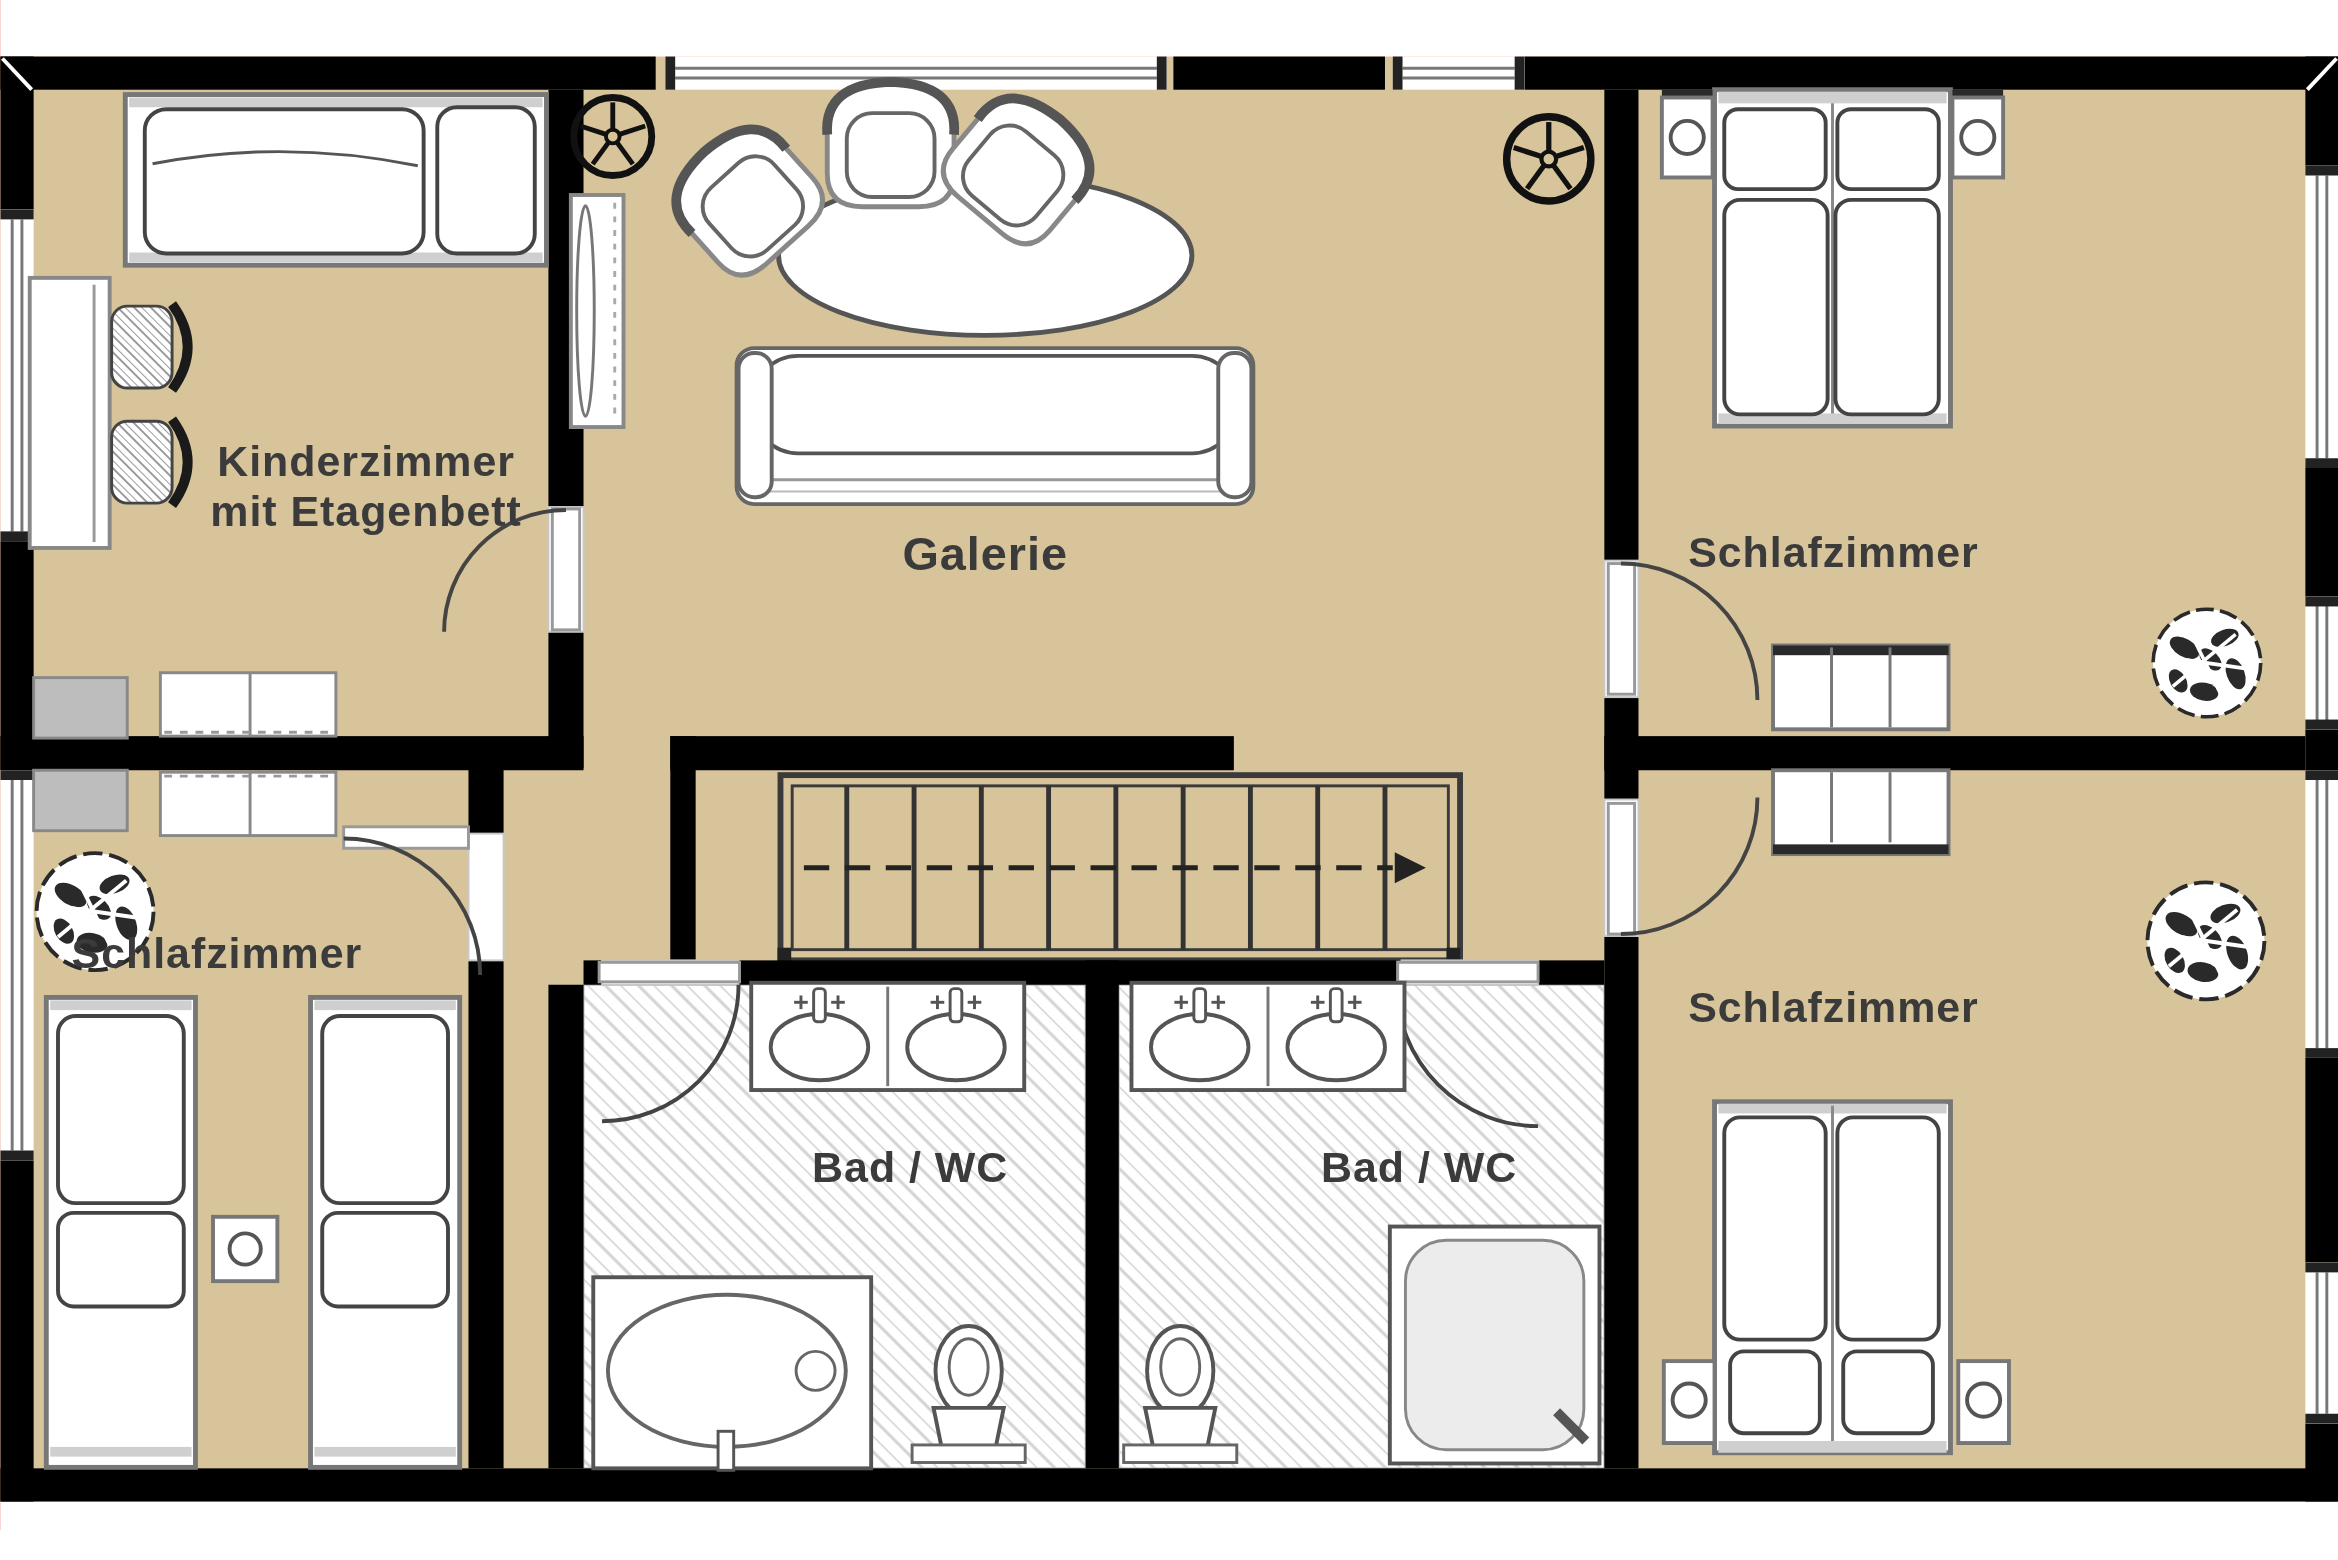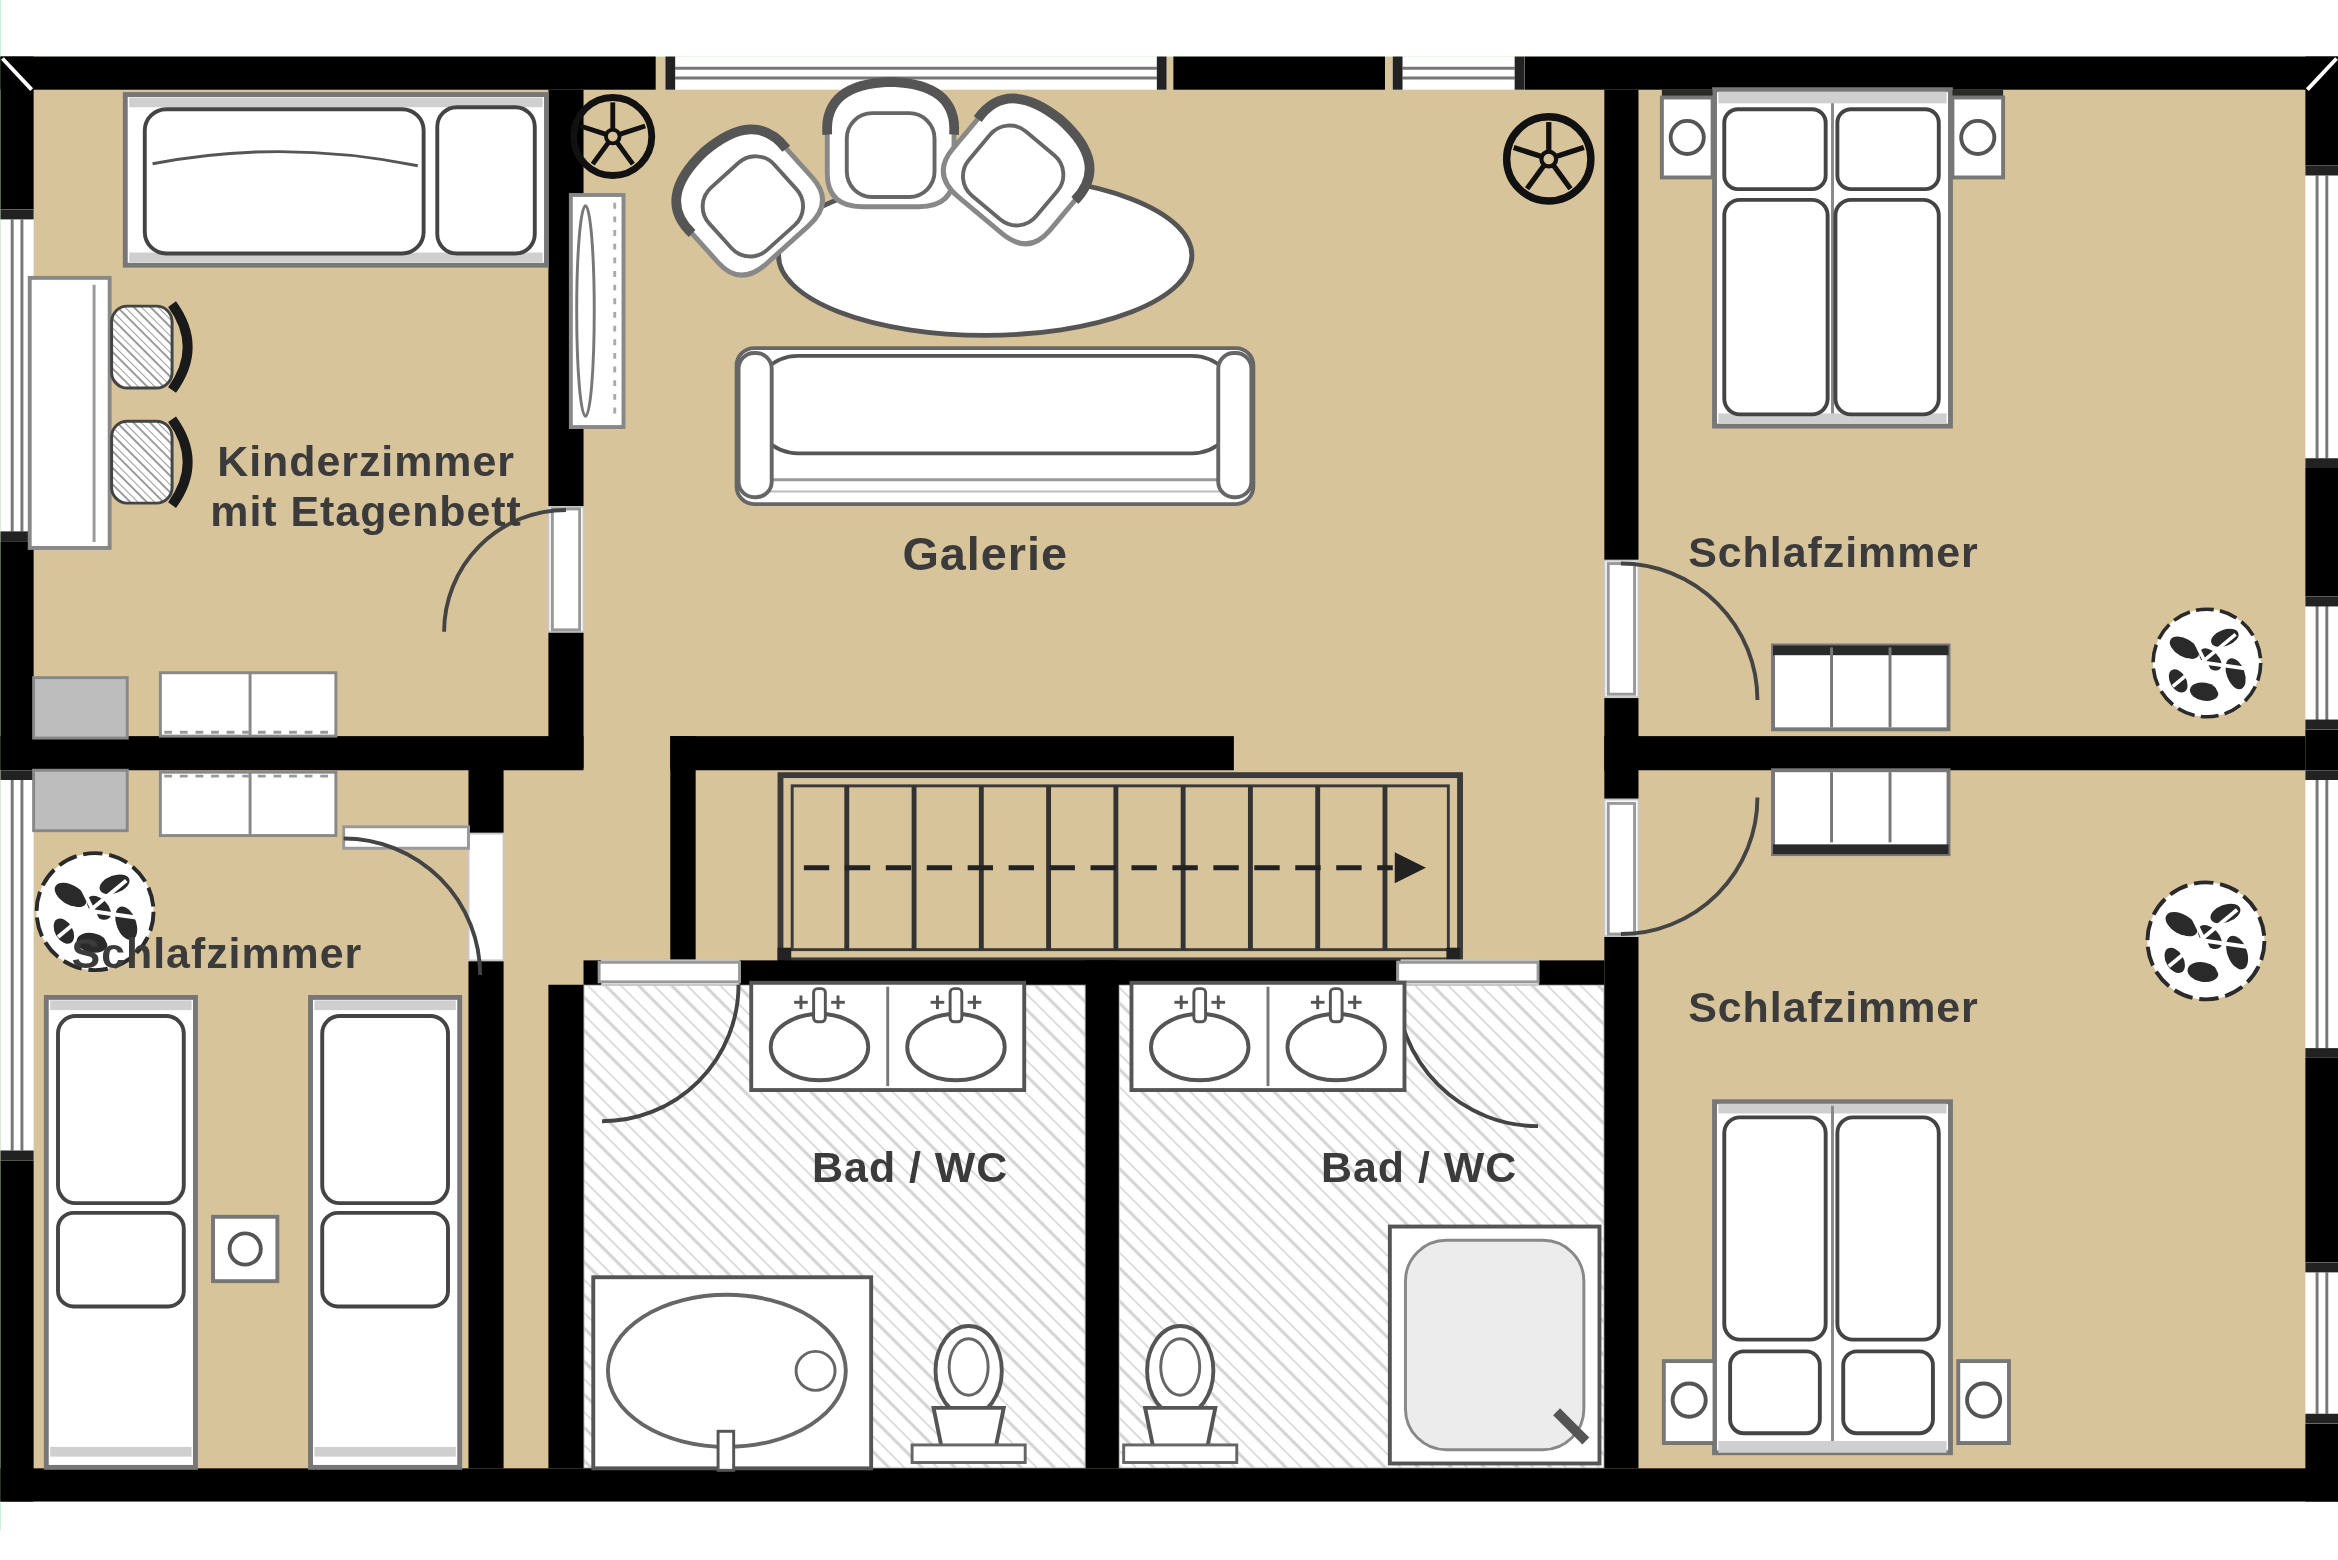--- a/index.html
+++ b/index.html
@@ -1,16 +1,16 @@
 <!DOCTYPE html>
 <html><head>
 <meta charset="utf-8">
 <style>
   html,body{margin:0;padding:0;background:#ffffff;}
-  .stage{position:relative;width:2339px;height:1530px;background:#86efac;overflow:hidden;}
+  .stage{position:relative;width:2339px;height:1530px;background:#fca5a5;overflow:hidden;}
   svg{display:block;}
   .lbl{font-family:"Liberation Sans","DejaVu Sans",sans-serif;font-weight:bold;font-size:44px;
        fill:#3b3b3b;text-anchor:middle;letter-spacing:1px;}
   .lbl-lg{font-size:48px;}
 </style>
 </head>
 <body>
 
 <div class="stage">
 <svg viewBox="0 0 2398 1600" width="2339" height="1560">

